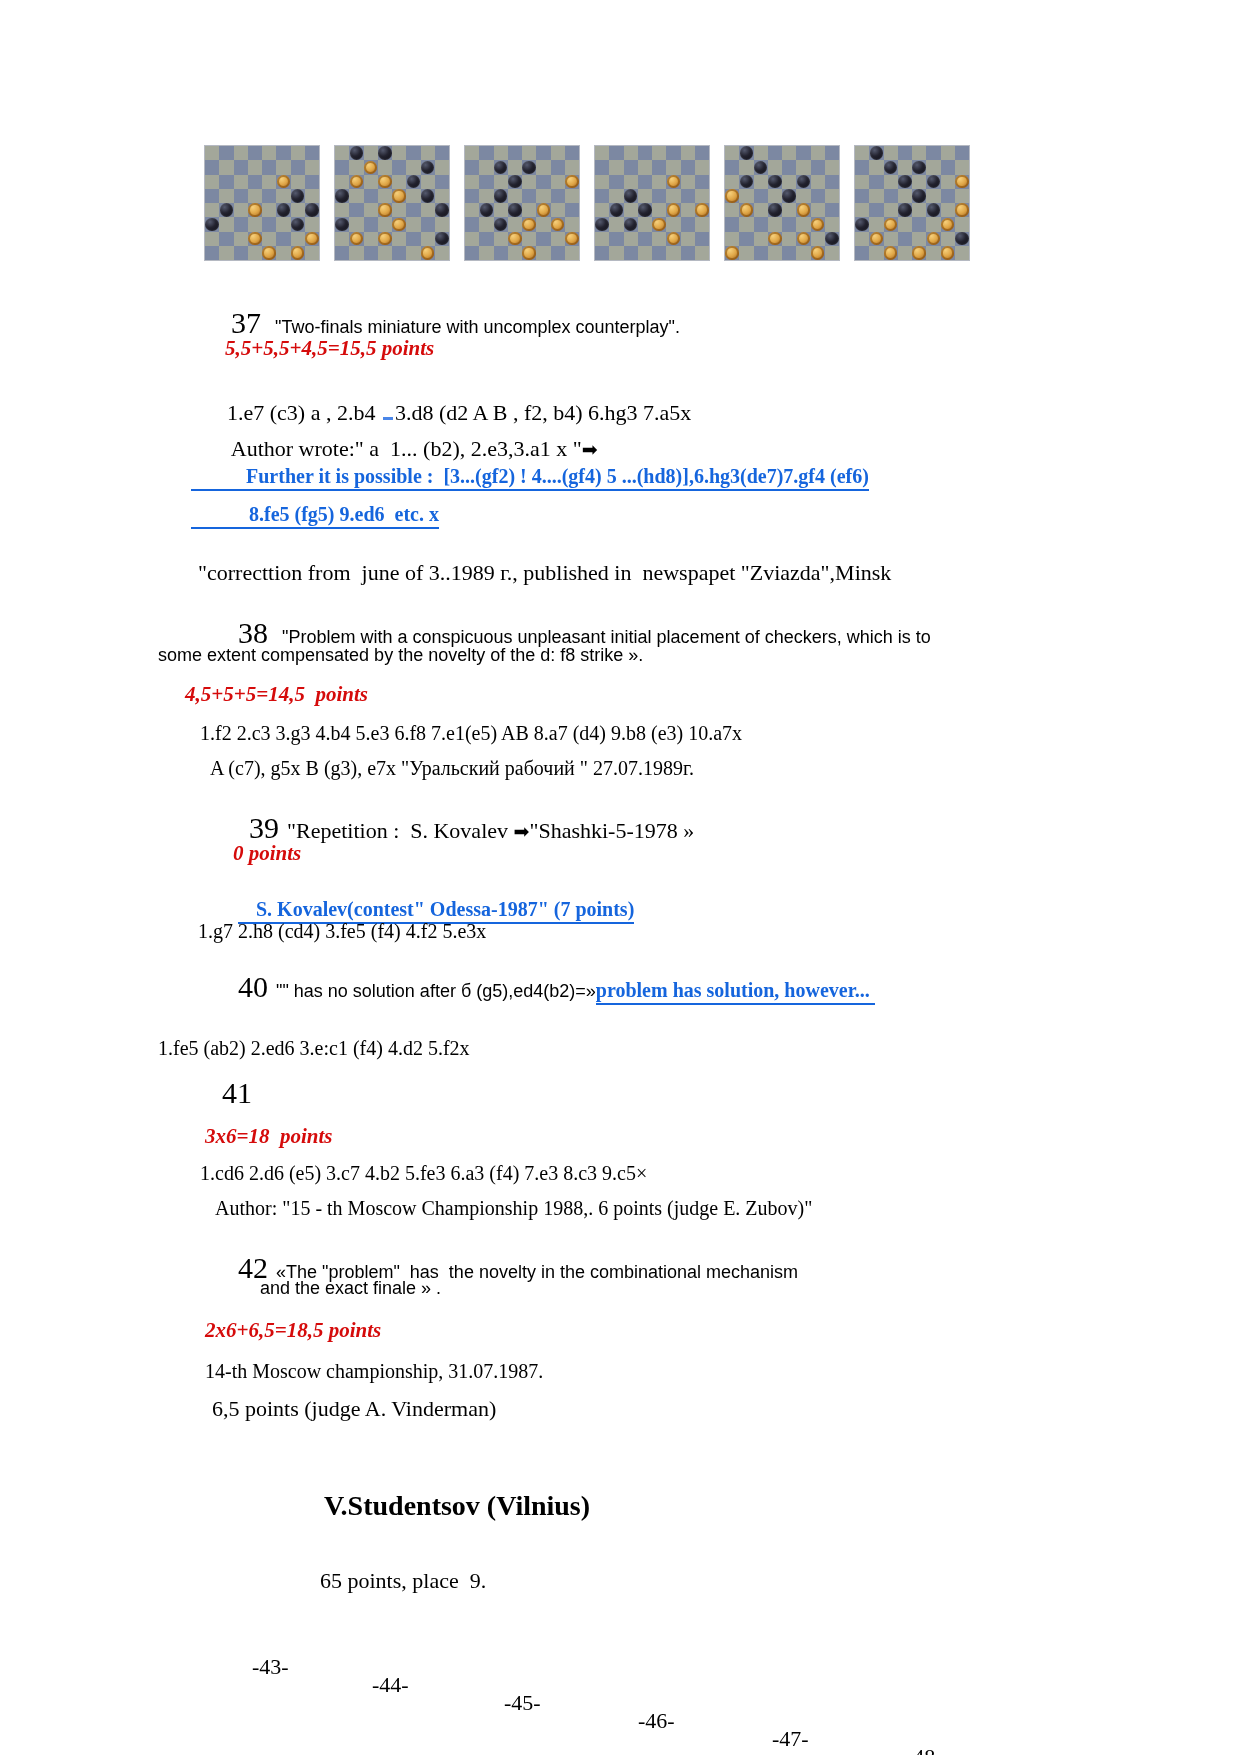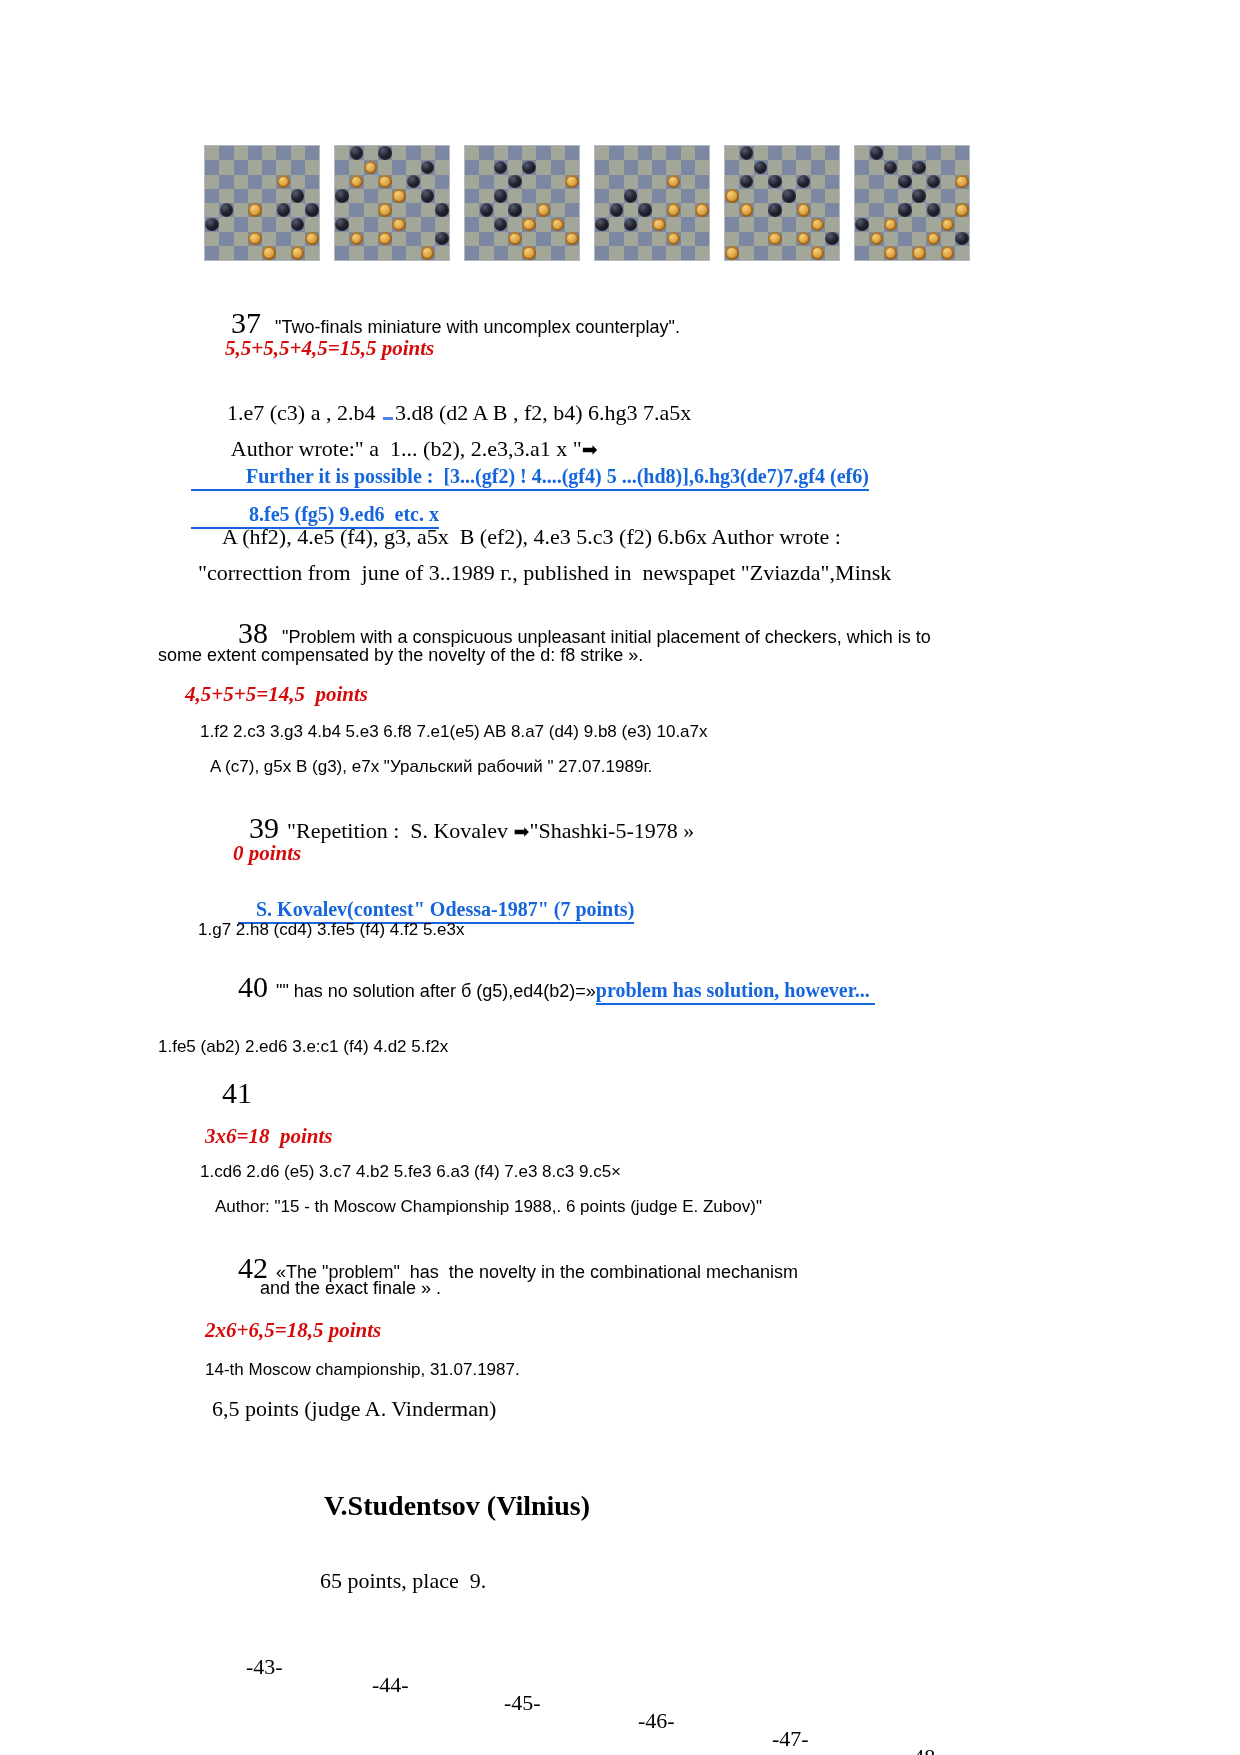--- a/index.html
+++ b/index.html
@@ -1,21 +1,21 @@
 <!DOCTYPE html>
 <html><head>
 <meta charset="utf-8">
 <style>
   html,body{margin:0;padding:0;background:#ffffff;}
   #page{position:relative;width:1240px;height:1755px;background:#ffffff;overflow:hidden;
         font-family:"Liberation Serif", serif;color:#000;}
   .line{position:absolute;white-space:pre;}
   .t{white-space:pre;}
   .serif{font-family:"Liberation Serif", serif;font-size:22px;}
-  .sans{font-family:Liberation Sans, sans-serif;font-size:17px;}
+  .sans{font-family:Liberation Serif, serif;font-size:20px;}
   .sans-t{font-family:"Liberation Sans", sans-serif;font-size:18px;}
   .num{font-family:"Liberation Serif", serif;font-size:30px;font-weight:normal;}
   .red{font-family:"Liberation Serif", serif;font-size:21px;font-weight:bold;font-style:italic;color:#d50b0b;}
   .blue{font-family:"Liberation Serif", serif;font-size:20px;font-weight:bold;color:#1565dd;
         display:inline-block;border-bottom:2px solid #1565dd;padding-bottom:1px;}
   .arrow{font-family:"DejaVu Sans", sans-serif;font-size:19px;}
   .gap14{margin-left:14px;}
   .gap8{margin-left:8px;}
   .mini-underscore{display:inline-block;width:10px;height:4px;border-bottom:3px solid #4a86e8;margin:0 2px;}
   
@@ -530,21 +530,20 @@
   </div>
   <div class="line serif" style="left:210px;top:410px">
     <span class="t">Author wrote:" a  1... (b2), 2.e3,3.a1 x "</span><span class="arrow t">➡</span>
   </div>
   <div class="line" style="left:175px;top:447px">
     <span class="blue t" style="padding-left:55px">Further it is possible :  [3...(gf2) ! 4....(gf4) 5 ...(hd8)],6.hg3(de7)7.gf4 (ef6)</span>
   </div>
   <div class="line" style="left:175px;top:485px">
     <span class="blue t" style="padding-left:58px">8.fe5 (fg5) 9.ed6  etc. x</span>
   </div>
-  <div class="line serif t" style="left:222px;top:524px">A (hf2), 4.e5 (f4), g3, a5x  B (ef2), 4.e3 5.c3 (f2) 6.b6x Author wrote :</div>
   <div class="line serif t" style="left:198px;top:560px">"correcttion from  june of 3..1989 г., published in  newspapet "Zviazda",Minsk</div>
 
   <div class="line" style="left:222px;top:598px">
     <span class="num t">38</span><span class="sans-t t gap14">"Problem with a conspicuous unpleasant initial placement of checkers, which is to</span>
   </div>
   <div class="line sans-t t" style="left:158px;top:645px">some extent compensated by the novelty of the d: f8 strike ».</div>
   <div class="line red t" style="left:185px;top:682px">4,5+5+5=14,5  points</div>
   <div class="line sans t" style="left:200px;top:722px">1.f2 2.c3 3.g3 4.b4 5.e3 6.f8 7.e1(e5) AB 8.a7 (d4) 9.b8 (e3) 10.a7x</div>
   <div class="line sans t" style="left:210px;top:757px">A (c7), g5x B (g3), e7x "Уральский рабочий " 27.07.1989г.</div>
 
@@ -571,21 +570,21 @@
     <span class="num t">42</span><span class="sans-t t gap8">«The "problem"  has  the novelty in the combinational mechanism</span>
   </div>
   <div class="line sans-t t" style="left:260px;top:1278px">and the exact finale » .</div>
   <div class="line red t" style="left:205px;top:1318px">2x6+6,5=18,5 points</div>
   <div class="line sans t" style="left:205px;top:1360px">14-th Moscow championship, 31.07.1987.</div>
   <div class="line serif t" style="left:212px;top:1396px">6,5 points (judge A. Vinderman)</div>
 
   <div class="line t" style="left:324px;top:1490px;font-family:'Liberation Serif',serif;font-size:28px;font-weight:bold">V.Studentsov (Vilnius)</div>
   <div class="line serif t" style="left:320px;top:1568px">65 points, place  9.</div>
   <div class="line" style="left:0;top:1636px;width:1240px">
-    <span class="serif t" style="position:absolute;left:246px">-43-</span>
+    <span class="serif t" style="position:absolute;left:252px">-43-</span>
     <span class="serif t" style="position:absolute;left:372px">-44-</span>
     <span class="serif t" style="position:absolute;left:504px">-45-</span>
     <span class="serif t" style="position:absolute;left:638px">-46-</span>
     <span class="serif t" style="position:absolute;left:772px">-47-</span>
     <span class="serif t" style="position:absolute;left:906px">-48-</span>
   </div>
 
 </div>
 
 </body></html>

